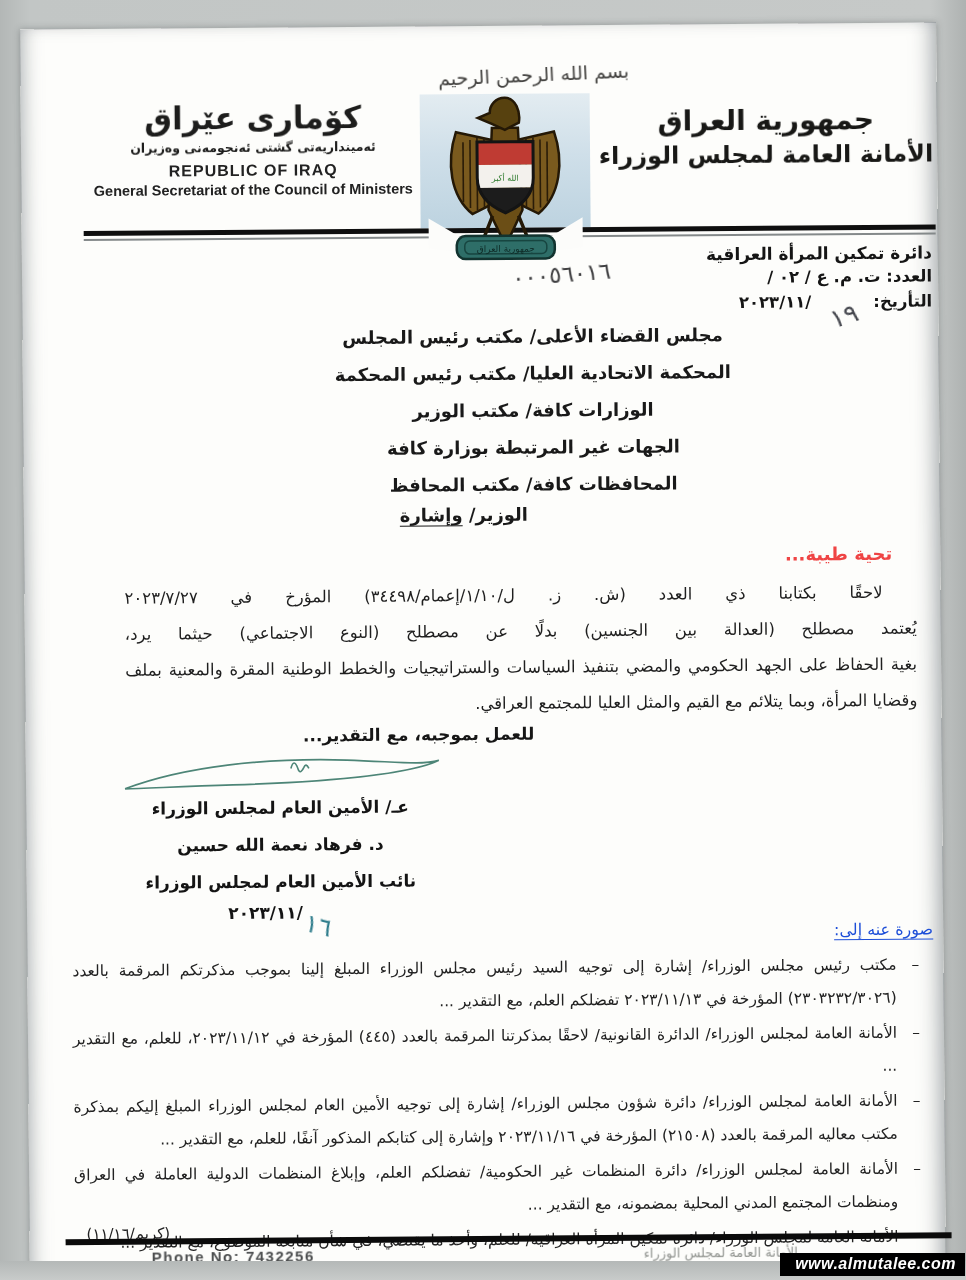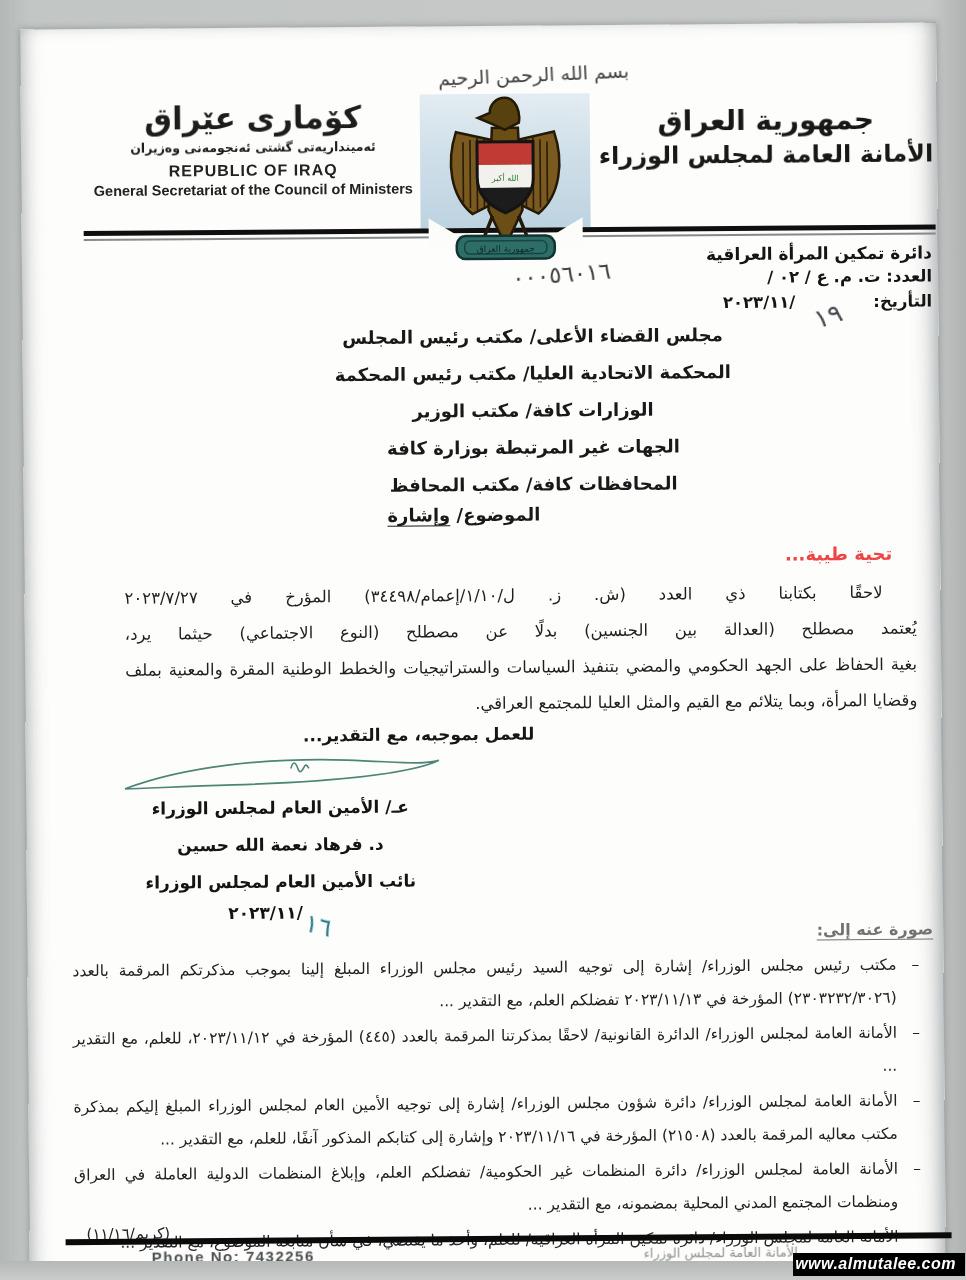--- a/index.html
+++ b/index.html
@@ -36,21 +36,21 @@
   .rule{position:absolute;left:62px;right:2px;top:202px;height:5px;background:#0f0f0f;z-index:2;}
   .rule-thin{position:absolute;left:62px;right:2px;top:210px;height:2px;background:#84898a;z-index:2;}
   
   .refblock{position:absolute;right:6px;top:220px;width:430px;text-align:right;color:#151515;}
   .ref-dept{font-size:17px;font-weight:bold;}
   .ref-line{position:relative;font-size:16.5px;font-weight:bold;margin-top:4px;}
   .hand-number{position:absolute;left:10px;top:-8px;font-size:23px;font-weight:normal;
                color:#3e3e40;letter-spacing:5px;transform:rotate(-4deg);filter:blur(.2px);}
   .ref-date{display:flex;justify-content:flex-start;align-items:flex-start;margin-top:6px;
             font-size:16.5px;font-weight:bold;}
-  .ref-date .lbl{margin-left:34px;}
+  .ref-date .lbl{margin-left:18px;}
   .hand-day{display:inline-block;font-size:26px;font-weight:normal;color:#45474e;
             transform:rotate(-18deg) translateY(9px);margin-left:16px;filter:blur(.2px);}
   
   .recipients{position:absolute;left:250px;top:292px;width:520px;text-align:center;
               font-size:18px;font-weight:bold;line-height:37px;color:#191919;}
   .subject{position:absolute;left:230px;top:478px;width:420px;text-align:center;
            font-size:18px;font-weight:bold;color:#191919;}
   .subject .u{text-decoration:underline;text-underline-offset:4px;}
   
   .greeting{position:absolute;right:48px;top:520px;font-size:18px;font-weight:bold;color:#ef4444;}
@@ -63,40 +63,40 @@
            font-size:17px;font-weight:bold;color:#161616;}
   
   .sig{position:absolute;left:82px;top:726px;width:344px;text-align:center;color:#141414;}
   .sig-swoosh{display:block;margin:0 auto -4px auto;}
   .sig-line{font-size:17px;font-weight:bold;line-height:37px;}
   .sig-date{display:inline-flex;direction:ltr;align-items:flex-start;margin-top:2px;
             font-size:17px;font-weight:bold;}
   .hand-day2{display:inline-block;font-size:25px;font-weight:normal;color:#2f7d8c;
              transform:rotate(14deg) translateY(9px);margin-left:4px;filter:blur(.2px);}
   
-  .cc-head{position:absolute;right:10px;top:897px;font-size:16px;font-weight:bold;
-           text-decoration:underline;text-underline-offset:4px;color:#737373;}
+  .cc-head{position:absolute;right:10px;top:897px;font-size:16px;font-weight:normal;
+           text-decoration:underline;text-underline-offset:4px;color:#1d4ed8;}
   .cc-list{position:absolute;left:45px;right:18px;top:926px;font-size:15.5px;
            line-height:33px;color:#222;}
   .cc-item{display:flex;gap:9px;margin-bottom:2px;}
   .cc-dash{flex:0 0 20px;text-align:center;}
   .cc-text{flex:1;text-align:justify;}
   .cc-note{text-align:left;padding-left:12px;margin-top:1px;font-size:15px;}
   
   .foot-rule{position:absolute;left:36px;right:-6px;top:1210px;height:6px;background:#0b0b0b;}
   .foot-phone{position:absolute;left:122px;top:1220px;font-family:"Liberation Sans",sans-serif;
               font-size:15px;font-weight:bold;letter-spacing:1.5px;color:#4c4e4f;filter:blur(.5px);}
   .foot-faint{position:absolute;right:148px;top:1221px;font-size:13px;color:#90938f;
               filter:blur(.6px);}
   
   .scan-band{position:absolute;left:0;right:0;bottom:0;height:19px;z-index:30;
              background:linear-gradient(180deg,#b4b8b7,#c8cbca);}
   .watermark{position:absolute;right:1px;bottom:4px;z-index:40;background:#000;color:#fff;
              font-family:"Liberation Sans",sans-serif;font-style:italic;font-weight:bold;
-             font-size:16px;padding:2px 9px 3px 2px;letter-spacing:.5px;}
+             font-size:16px;padding:2px 9px 3px 15px;letter-spacing:.5px;}
 </style>
 </head>
 <body>
 
 <div class="canvas">
   <div class="page">
 
     <div class="basmala">بسم الله الرحمن الرحيم</div>
 
     <div class="hdr-left">
@@ -176,21 +176,21 @@
 
         <div>المحكمة الاتحادية العليا/ مكتب رئيس المحكمة</div>
 
         <div>الوزارات كافة/ مكتب الوزير</div>
 
         <div>الجهات غير المرتبطة بوزارة كافة</div>
 
         <div>المحافظات كافة/ مكتب المحافظ</div>
       </div>
     <div class="subject">
-      <span>الموضوع/</span>
+      <span>الوزير/</span>
       <span class="u">وإشارة</span>
     </div>
 
     <div class="greeting">تحية طيبة...</div>
     <div class="bodytext">
       <div class="line first">لاحقًا بكتابنا ذي العدد (ش. ز. ل/١/١٠/إعمام/٣٤٤٩٨) المؤرخ في ٢٠٢٣/٧/٢٧</div>
       <div class="line">يُعتمد مصطلح (العدالة بين الجنسين) بدلًا عن مصطلح (النوع الاجتماعي) حيثما يرد،</div>
       <div class="line">بغية الحفاظ على الجهد الحكومي والمضي بتنفيذ السياسات والستراتيجيات والخطط الوطنية المقرة والمعنية بملف</div>
       <div class="line last">وقضايا المرأة، وبما يتلائم مع القيم والمثل العليا للمجتمع العراقي.</div>
     </div>

